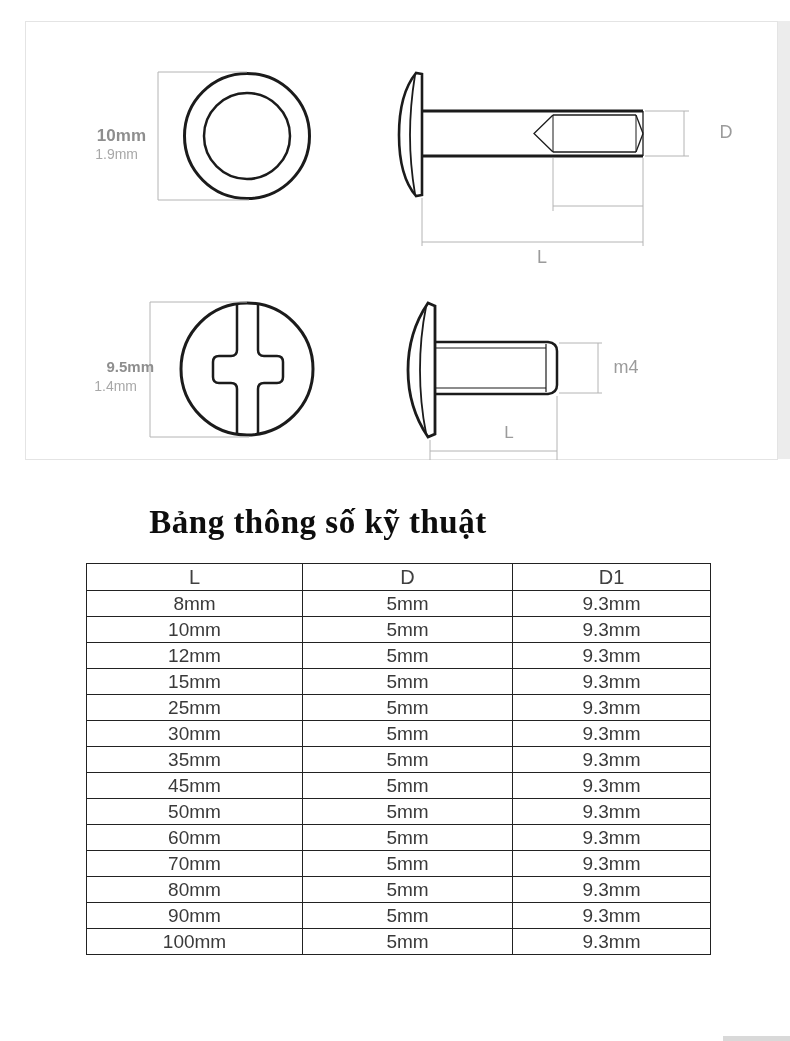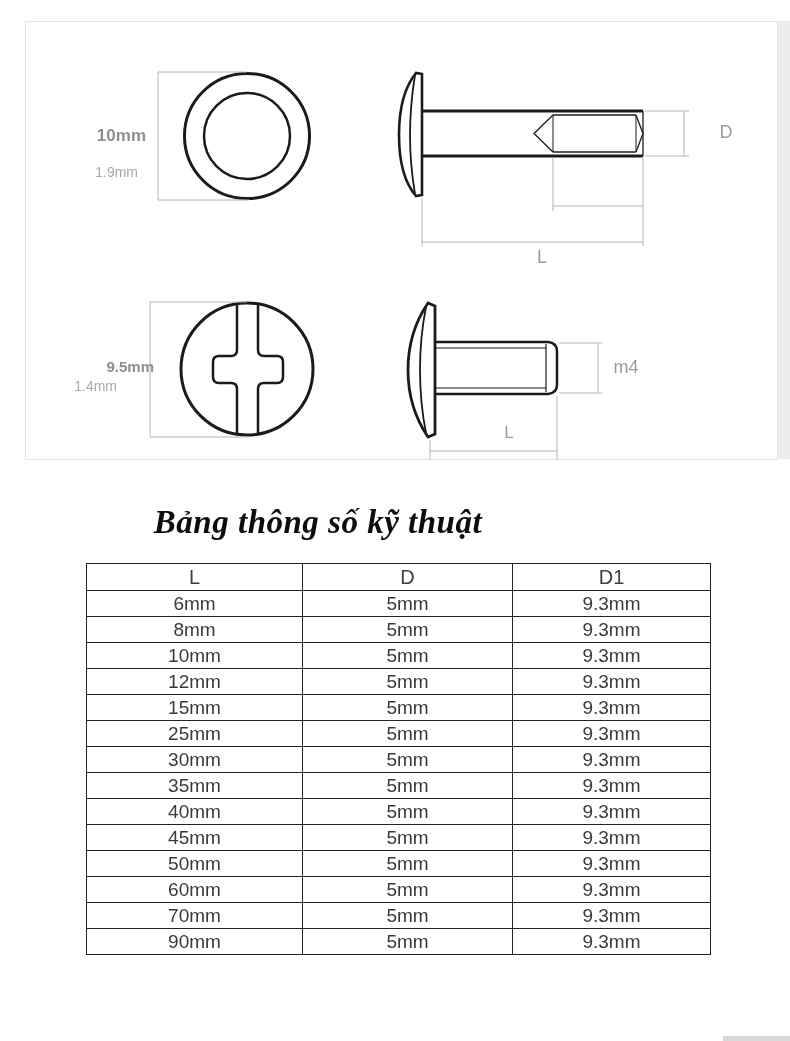--- a/index.html
+++ b/index.html
@@ -21,21 +21,21 @@
 
   
   .dim-label{position:absolute;color:var(--label-gray,#9b9b9b);line-height:1.1;}
   .dim-primary{font-weight:bold;font-size:17px;color:#8e8e8e;text-align:right;}
   .dim-secondary{font-size:14px;color:#a8a8a8;text-align:right;}
   .dim-letter{font-size:18px;text-align:center;}
 
   
   .table-title{position:absolute;left:0;top:504px;width:636px;text-align:center;
                font-family:"Liberation Serif",serif;font-weight:bold;font-size:33px;
-               color:#0d0d0d;letter-spacing:0.5px;font-style:italic;}
+               color:#0d0d0d;letter-spacing:0.5px;}
 
   
   .spec-table{position:absolute;left:86px;top:563px;width:624px;
               border-collapse:collapse;table-layout:fixed;}
   .spec-table th,.spec-table td{border:1.5px solid #222;text-align:center;
               font-family:"Liberation Sans",sans-serif;padding:0;}
   .spec-table th{height:26px;font-weight:normal;font-size:20px;color:#404040;}
   .spec-table td{height:25px;font-size:19px;color:#3a3a3a;}
   .col-l{width:216px;} .col-d{width:210px;} .col-d1{width:198px;}
 </style>
@@ -102,27 +102,27 @@
       <line class="stroke-dim" x1="559" y1="343" x2="602" y2="343"></line>
       <line class="stroke-dim" x1="559" y1="393" x2="602" y2="393"></line>
       <line class="stroke-dim" x1="598" y1="343" x2="598" y2="393"></line>
       <line class="stroke-dim" x1="430" y1="440" x2="430" y2="460"></line>
       <line class="stroke-dim" x1="557" y1="396" x2="557" y2="460"></line>
       <line class="stroke-dim" x1="430" y1="451" x2="557" y2="451"></line>
     </g>
   </svg>
 
   <div class="dim-label dim-primary" style="left:58px;top:127px;width:88px;">10mm</div>
-  <div class="dim-label dim-secondary" style="left:58px;top:147px;width:80px;margin-top:18px;">1.9mm</div>
+  <div class="dim-label dim-secondary" style="left:58px;top:147px;width:80px;">1.9mm</div>
 
   <div class="dim-label dim-letter" style="left:713px;top:123px;width:26px;">D</div>
   <div class="dim-label dim-letter" style="left:528px;top:248px;width:28px;">L</div>
 
   <div class="dim-label dim-primary" style="left:62px;top:359px;width:92px;font-size:15px;">9.5mm</div>
-  <div class="dim-label dim-secondary" style="left:52px;top:379px;width:65px;">1.4mm</div>
+  <div class="dim-label dim-secondary" style="left:72px;top:379px;width:65px;">1.4mm</div>
 
   <div class="dim-label dim-letter" style="left:604px;top:358px;width:44px;">m4</div>
   <div class="dim-label dim-letter" style="left:492px;top:424px;width:34px;font-size:17px;">L</div>
 
   <div class="table-title">Bảng thông số kỹ thuật</div>
 
   <table class="spec-table">
     <colgroup>
       <col class="col-l">
         <col class="col-d">
@@ -130,25 +130,20 @@
     </colgroup>
     <thead>
       <tr>
         <th>L</th>
         <th>D</th>
         <th>D1</th>
       </tr>
     </thead>
     <tbody>
         <tr>
-          <td>6mm</td>
-          <td>5mm</td>
-          <td>9.3mm</td>
-        </tr>
-        <tr>
           <td>8mm</td>
           <td>5mm</td>
           <td>9.3mm</td>
         </tr>
         <tr>
           <td>10mm</td>
           <td>5mm</td>
           <td>9.3mm</td>
         </tr>
         <tr>
@@ -170,45 +165,50 @@
           <td>30mm</td>
           <td>5mm</td>
           <td>9.3mm</td>
         </tr>
         <tr>
           <td>35mm</td>
           <td>5mm</td>
           <td>9.3mm</td>
         </tr>
         <tr>
-          <td>40mm</td>
-          <td>5mm</td>
-          <td>9.3mm</td>
-        </tr>
-        <tr>
           <td>45mm</td>
           <td>5mm</td>
           <td>9.3mm</td>
         </tr>
         <tr>
           <td>50mm</td>
           <td>5mm</td>
           <td>9.3mm</td>
         </tr>
         <tr>
           <td>60mm</td>
           <td>5mm</td>
           <td>9.3mm</td>
         </tr>
         <tr>
           <td>70mm</td>
           <td>5mm</td>
           <td>9.3mm</td>
         </tr>
         <tr>
+          <td>80mm</td>
+          <td>5mm</td>
+          <td>9.3mm</td>
+        </tr>
+        <tr>
           <td>90mm</td>
+          <td>5mm</td>
+          <td>9.3mm</td>
+        </tr>
+        <tr>
+          <td>100mm</td>
           <td>5mm</td>
           <td>9.3mm</td>
         </tr>
       </tbody>
   </table>
 
 </div>
 
 </body></html>

